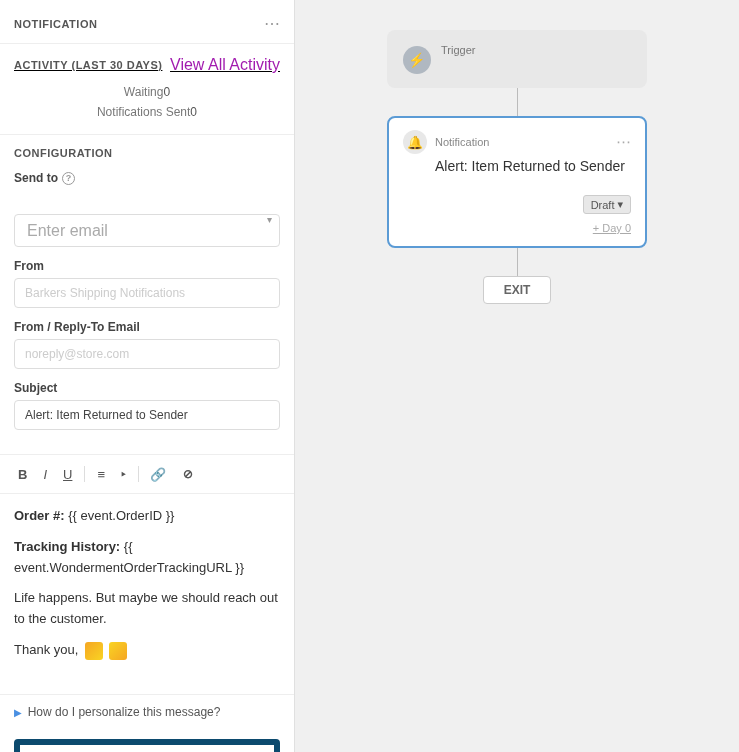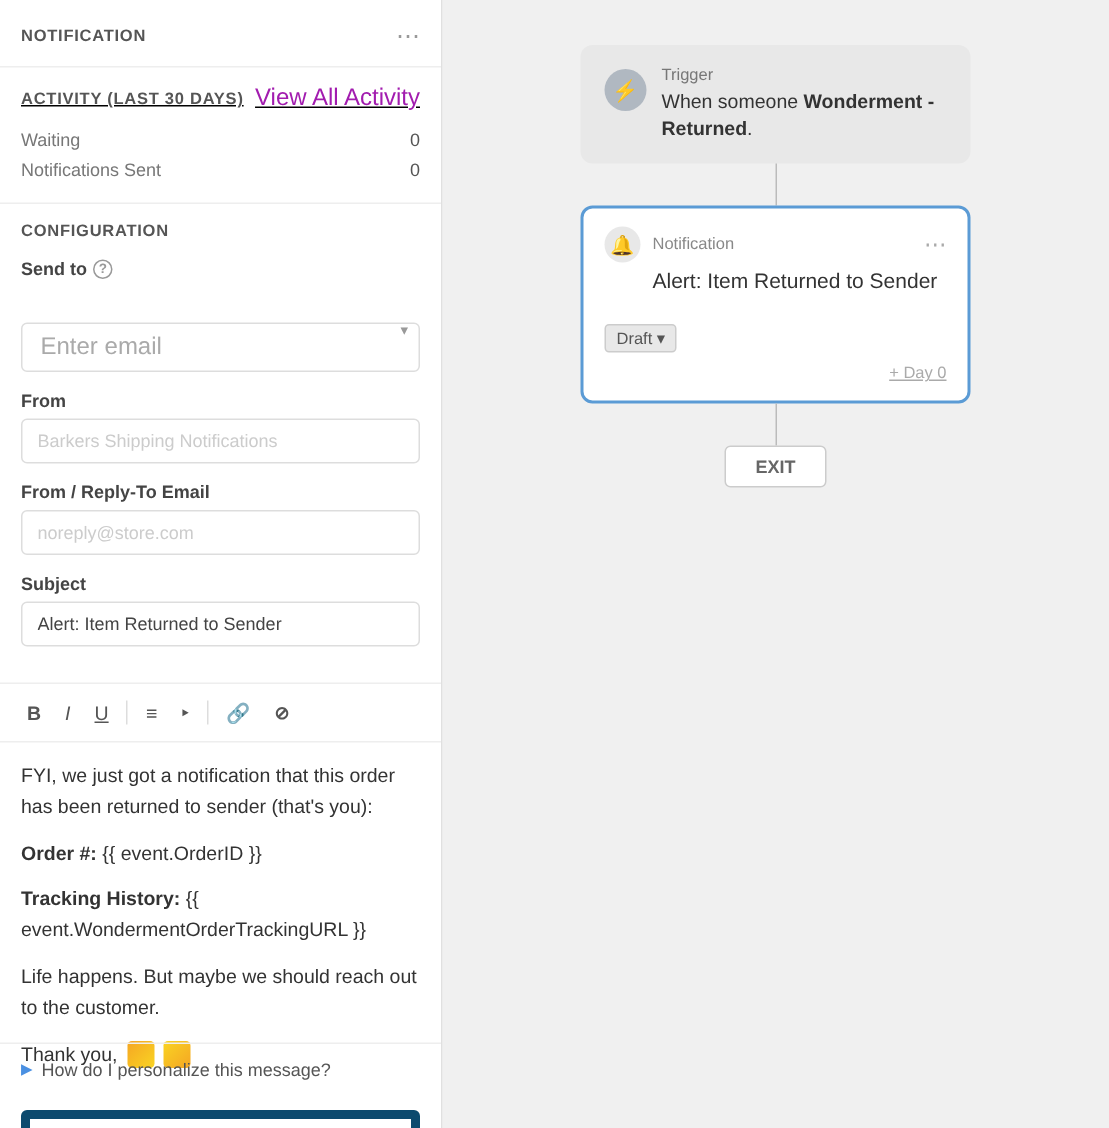--- a/index.html
+++ b/index.html
@@ -69,21 +69,21 @@
 
     .view-all-link {
       font-size: 16px;
       color: #a21caf;
       text-decoration: none;
       cursor: pointer;
     }
 
     .activity-row {
       display: flex;
-      justify-content: space-between;
+      justify-content: center;
       align-items: center;
       padding: 3px 0;
     }
 
     .activity-label {
       font-size: 12px;
       color: #777;
     }
 
     .activity-value {
@@ -471,21 +471,20 @@
     <button class="toolbar-btn underline">U</button>
     <div class="toolbar-divider"></div>
     <button class="toolbar-btn" style="font-size:13px;">≡</button>
     <button class="toolbar-btn" style="font-size:13px;">‣</button>
     <div class="toolbar-divider"></div>
     <button class="toolbar-btn" style="font-size:13px;">🔗</button>
     <button class="toolbar-btn" style="font-size:12px;">⊘</button>
   </div>
 
   <div class="editor-area">
-    <p class="editor-para">FYI, we just got a notification that this order has been returned to sender (that's you):</p>
     <p class="editor-para">
       <strong>Order #:</strong>
       <span> {{ event.OrderID }}</span>
     </p>
     <p class="editor-para">
       <strong>Tracking History:</strong>
       <span> {{ event.WondermentOrderTrackingURL }}</span>
     </p>
     <p class="editor-para">Life happens. But maybe we should reach out to the customer.</p>
     <p class="editor-para">
@@ -507,38 +506,35 @@
   </div>
 
 </div>
 
 <div class="right-panel">
 
   <div class="trigger-card">
     <div class="trigger-icon">⚡</div>
     <div class="trigger-content">
       <div class="trigger-label">Trigger</div>
-      <div class="trigger-text">
-        <span>When someone </span><strong>Wonderment - Returned</strong><span>.</span>
-      </div>
     </div>
   </div>
 
   <div class="connector-line"></div>
 
   <div class="notification-card">
     <div class="notif-header">
       <div class="notif-header-left">
         <div class="notif-icon">🔔</div>
         <span class="notif-type-label">Notification</span>
       </div>
       <span class="notif-dots">⋯</span>
     </div>
     <div class="notif-title">Alert: Item Returned to Sender</div>
-    <div style="display:flex; justify-content:flex-start; align-items:center;margin-top:21px;">
+    <div style="display:flex; justify-content:flex-end; align-items:center;margin-top:21px;">
       <div class="draft-badge">
         <span>Draft</span>
         <span>▾</span>
       </div>
     </div>
     <div class="day-label">+ Day 0</div>
   </div>
 
   <div class="connector-line-bottom"></div>
 

